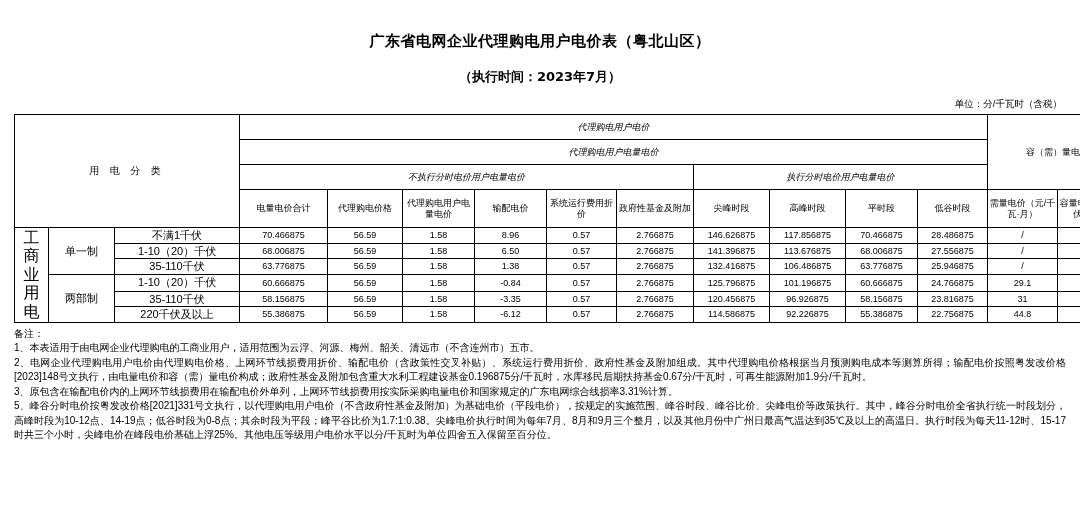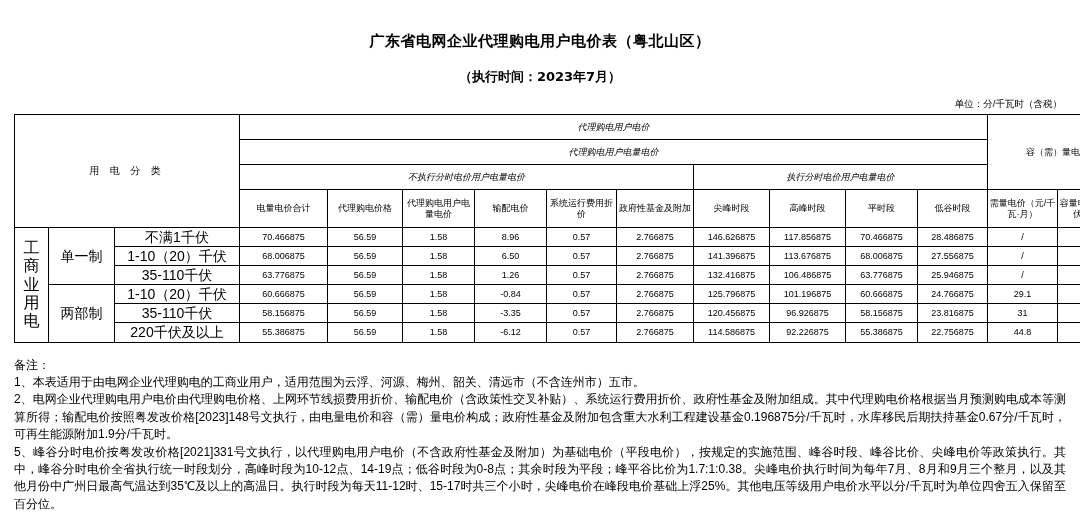--- a/index.html
+++ b/index.html
@@ -64,26 +64,26 @@
     letter-spacing: 4px;
     font-family: Liberation Serif, serif;
   }
   .vert {
     font-size: 16px;
     line-height: 1.2;
     width: 22px;
     margin-left: 42px;
   }
   .rowlabel {
-    font-size: 14px;
+    font-size: 11px;
   }
   .num { font-size: 9px; }
   .notes {
-    margin-top: 14px;
-    font-size: 12px;
+    margin-top: 4px;
+    font-size: 10px;
     line-height: 1.45;
   }
   .notes .nline {
     margin: 0;
     text-align: justify;
   }
 </style>
 </head>
 <body>
 
@@ -171,21 +171,21 @@
         <td class="num">27.556875</td>
         <td class="num">/</td>
         <td class="num">/</td>
       </tr>
 
       <tr>
         <td class="rowlabel">35-110千伏</td>
         <td class="num">63.776875</td>
         <td class="num">56.59</td>
         <td class="num">1.58</td>
-        <td class="num">1.26</td>
+        <td class="num">1.38</td>
         <td class="num">0.57</td>
         <td class="num">2.766875</td>
         <td class="num">132.416875</td>
         <td class="num">106.486875</td>
         <td class="num">63.776875</td>
         <td class="num">25.946875</td>
         <td class="num">/</td>
         <td class="num">/</td>
       </tr>
 
@@ -237,16 +237,17 @@
         <td class="num">44.8</td>
         <td class="num">16.3</td>
       </tr>
     </tbody>
   </table>
 
   <div class="notes">
     <p class="nline">备注：</p>
     <p class="nline">1、本表适用于由电网企业代理购电的工商业用户，适用范围为云浮、河源、梅州、韶关、清远市（不含连州市）五市。</p>
     <p class="nline">2、电网企业代理购电用户电价由代理购电价格、上网环节线损费用折价、输配电价（含政策性交叉补贴）、系统运行费用折价、政府性基金及附加组成。其中代理购电价格根据当月预测购电成本等测算所得；输配电价按照粤发改价格[2023]148号文执行，由电量电价和容（需）量电价构成；政府性基金及附加包含重大水利工程建设基金0.196875分/千瓦时，水库移民后期扶持基金0.67分/千瓦时，可再生能源附加1.9分/千瓦时。</p>
+    <p class="nline">3、原包含在输配电价内的上网环节线损费用在输配电价外单列，上网环节线损费用按实际采购电量电价和国家规定的广东电网综合线损率3.31%计算。</p>
     <p class="nline">5、峰谷分时电价按粤发改价格[2021]331号文执行，以代理购电用户电价（不含政府性基金及附加）为基础电价（平段电价），按规定的实施范围、峰谷时段、峰谷比价、尖峰电价等政策执行。其中，峰谷分时电价全省执行统一时段划分，高峰时段为10-12点、14-19点；低谷时段为0-8点；其余时段为平段；峰平谷比价为1.7:1:0.38。尖峰电价执行时间为每年7月、8月和9月三个整月，以及其他月份中广州日最高气温达到35℃及以上的高温日。执行时段为每天11-12时、15-17时共三个小时，尖峰电价在峰段电价基础上浮25%。其他电压等级用户电价水平以分/千瓦时为单位四舍五入保留至百分位。</p>
   </div>
 
 </div>
 
 </body></html>

